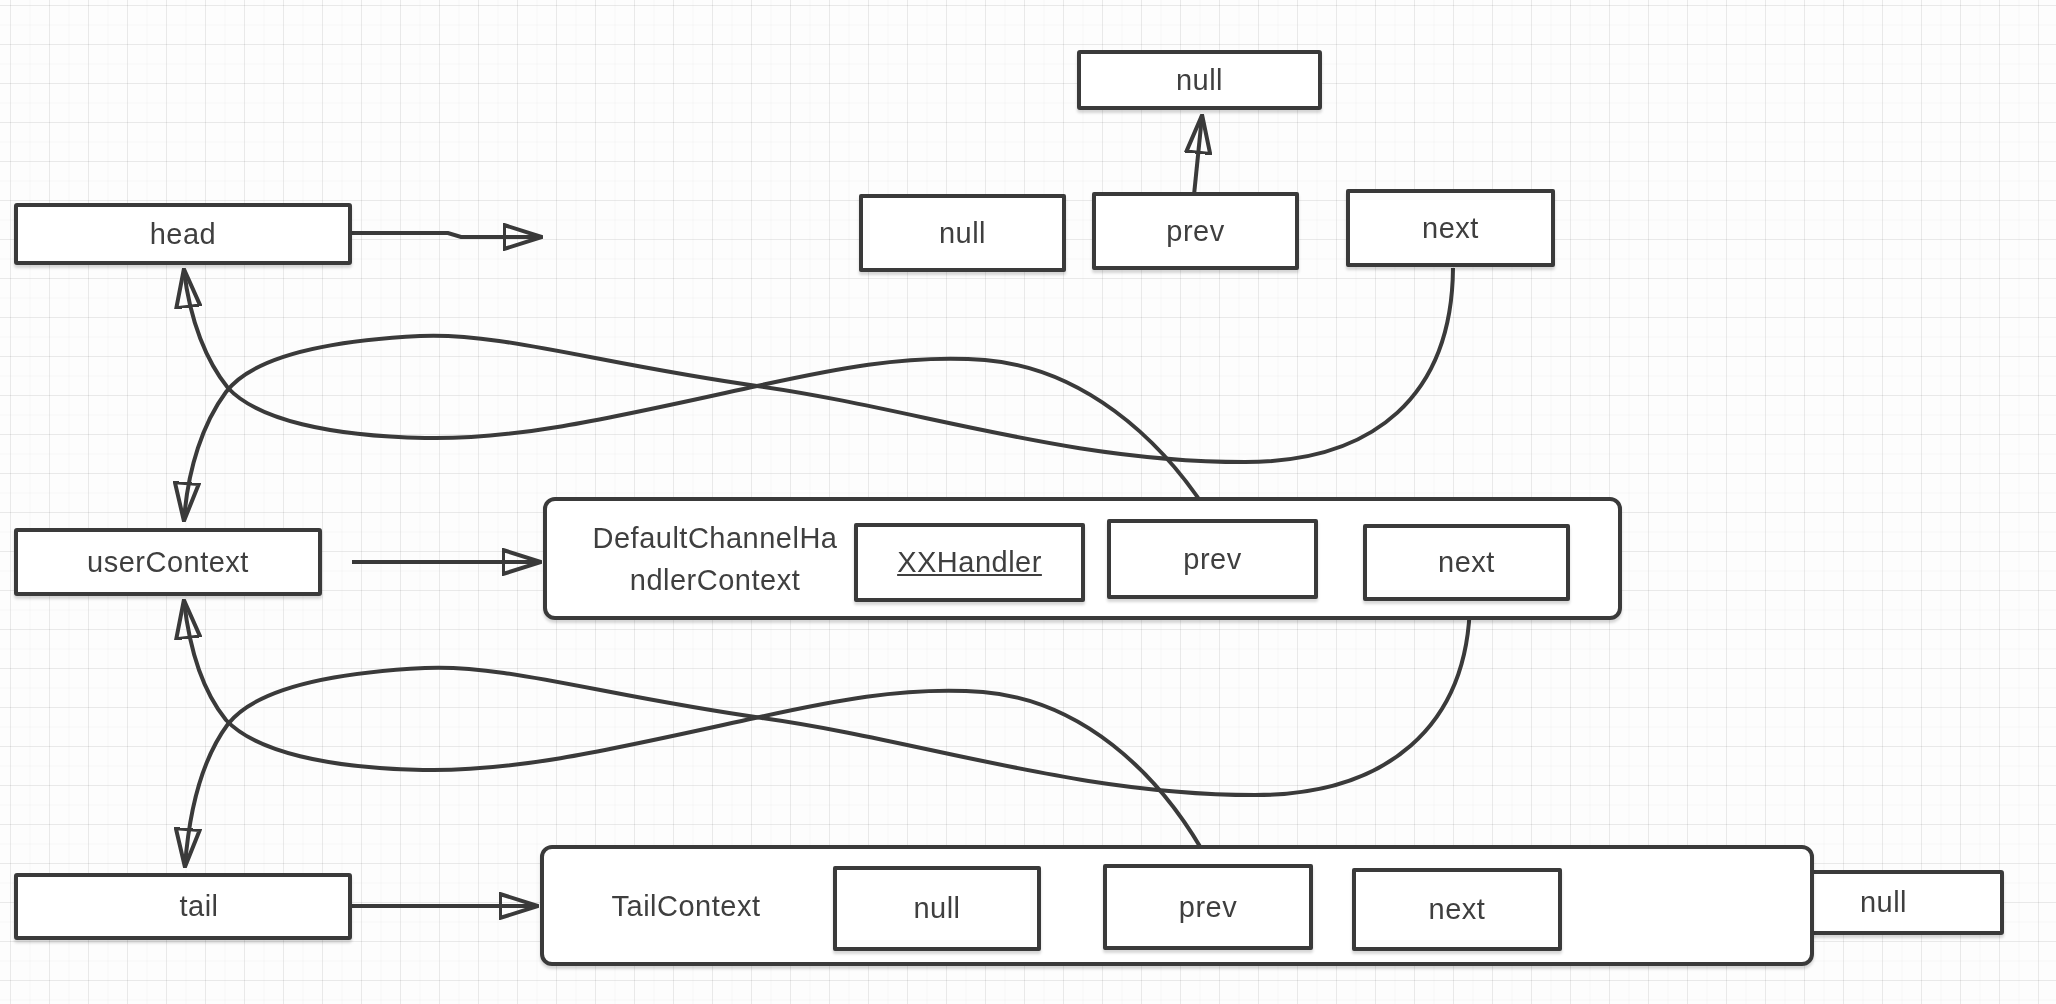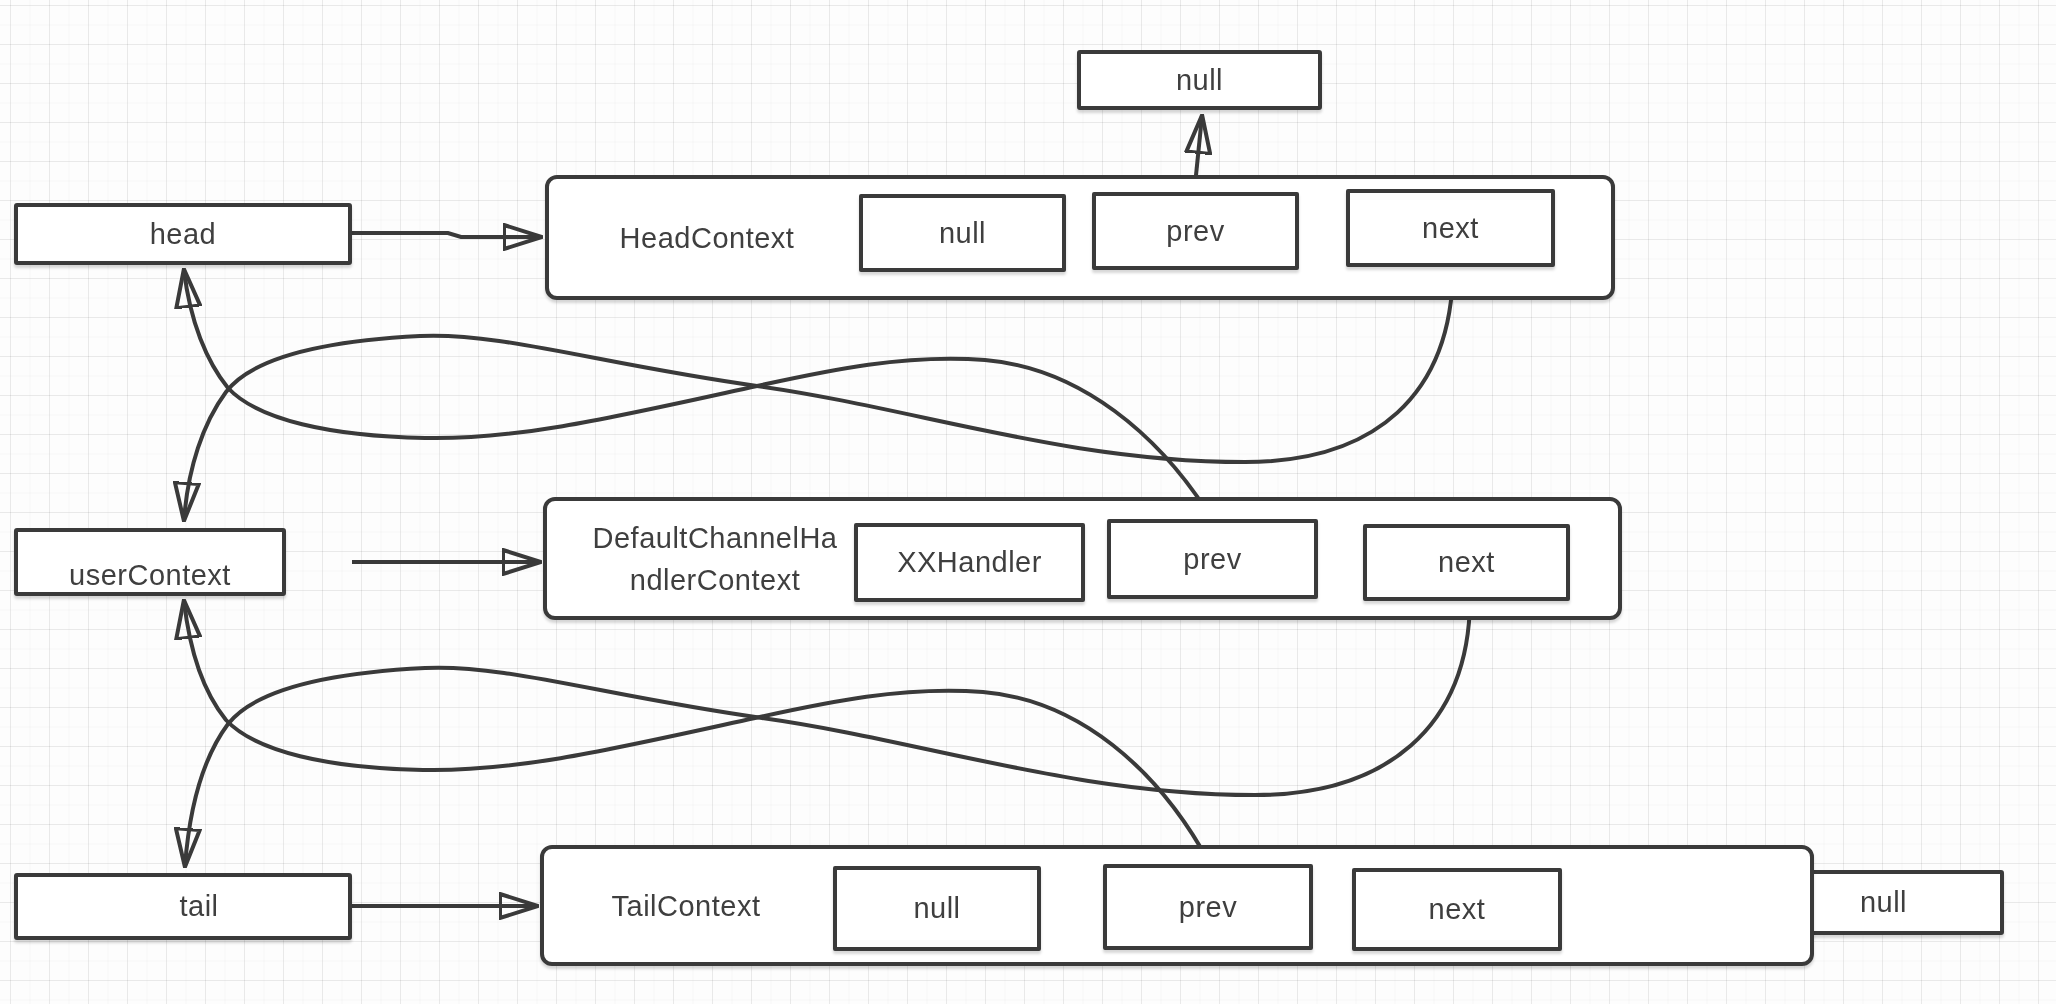--- a/index.html
+++ b/index.html
@@ -91,58 +91,53 @@
              C 903 686 828 702 755 718
              C 618 748 518 772 423 770
              C 328 768 256 752 226 720
              C 205 694 190 654 184 601" marker-end="url(#arr)"></path>
   </svg>
 
   <div class="node ref-box" style="left:14px;top:203px;width:338px;height:62px;">
     <span>head</span>
   </div>
 
-  <div class="node ref-box" style="left:14px;top:528px;width:272px;height:68px;align-items:flex-end;">
+  <div class="node ref-box" style="left:14px;top:528px;width:308px;height:68px;">
     <span>userContext</span>
   </div>
 
   <div class="node ref-box" style="left:14px;top:873px;width:338px;height:67px;padding-left:32px;">
     <span>tail</span>
   </div>
 
   <div class="node null-box" style="left:1077px;top:50px;width:245px;height:60px;">
     <span>null</span>
   </div>
 
   <div class="node null-box" style="left:1763px;top:870px;width:241px;height:65px;">
     <span>null</span>
   </div>
 
-  <div class="node container-box" style="left:545px;top:175px;width:1070px;height:125px;">
-    <div class="ctx-label" style="left:48px;width:220px;">
-      <span>HeadContext</span>
-    </div>
-  </div>
   <div class="node field-box" style="left:859px;top:194px;width:207px;height:78px;">
     <span>null</span>
   </div>
   <div class="node field-box" style="left:1092px;top:192px;width:207px;height:78px;">
     <span>prev</span>
   </div>
   <div class="node field-box" style="left:1346px;top:189px;width:209px;height:78px;">
     <span>next</span>
   </div>
 
   <div class="node container-box" style="left:543px;top:497px;width:1079px;height:123px;">
     <div class="ctx-label" style="left:18px;width:300px;justify-content:center;">
       <span>DefaultChannelHa</span>
       <span>ndlerContext</span>
     </div>
   </div>
-  <div class="node field-box" style="left:854px;top:523px;width:231px;height:79px;">
+  <div class="node field-box" style="left:854px;top:523px;width:231px;height:79px;text-decoration:underline;">
     <span>XXHandler</span>
   </div>
   <div class="node field-box" style="left:1107px;top:519px;width:211px;height:80px;">
     <span>prev</span>
   </div>
   <div class="node field-box" style="left:1363px;top:524px;width:207px;height:77px;">
     <span>next</span>
   </div>
 
   <div class="node container-box" style="left:540px;top:845px;width:1274px;height:121px;">

